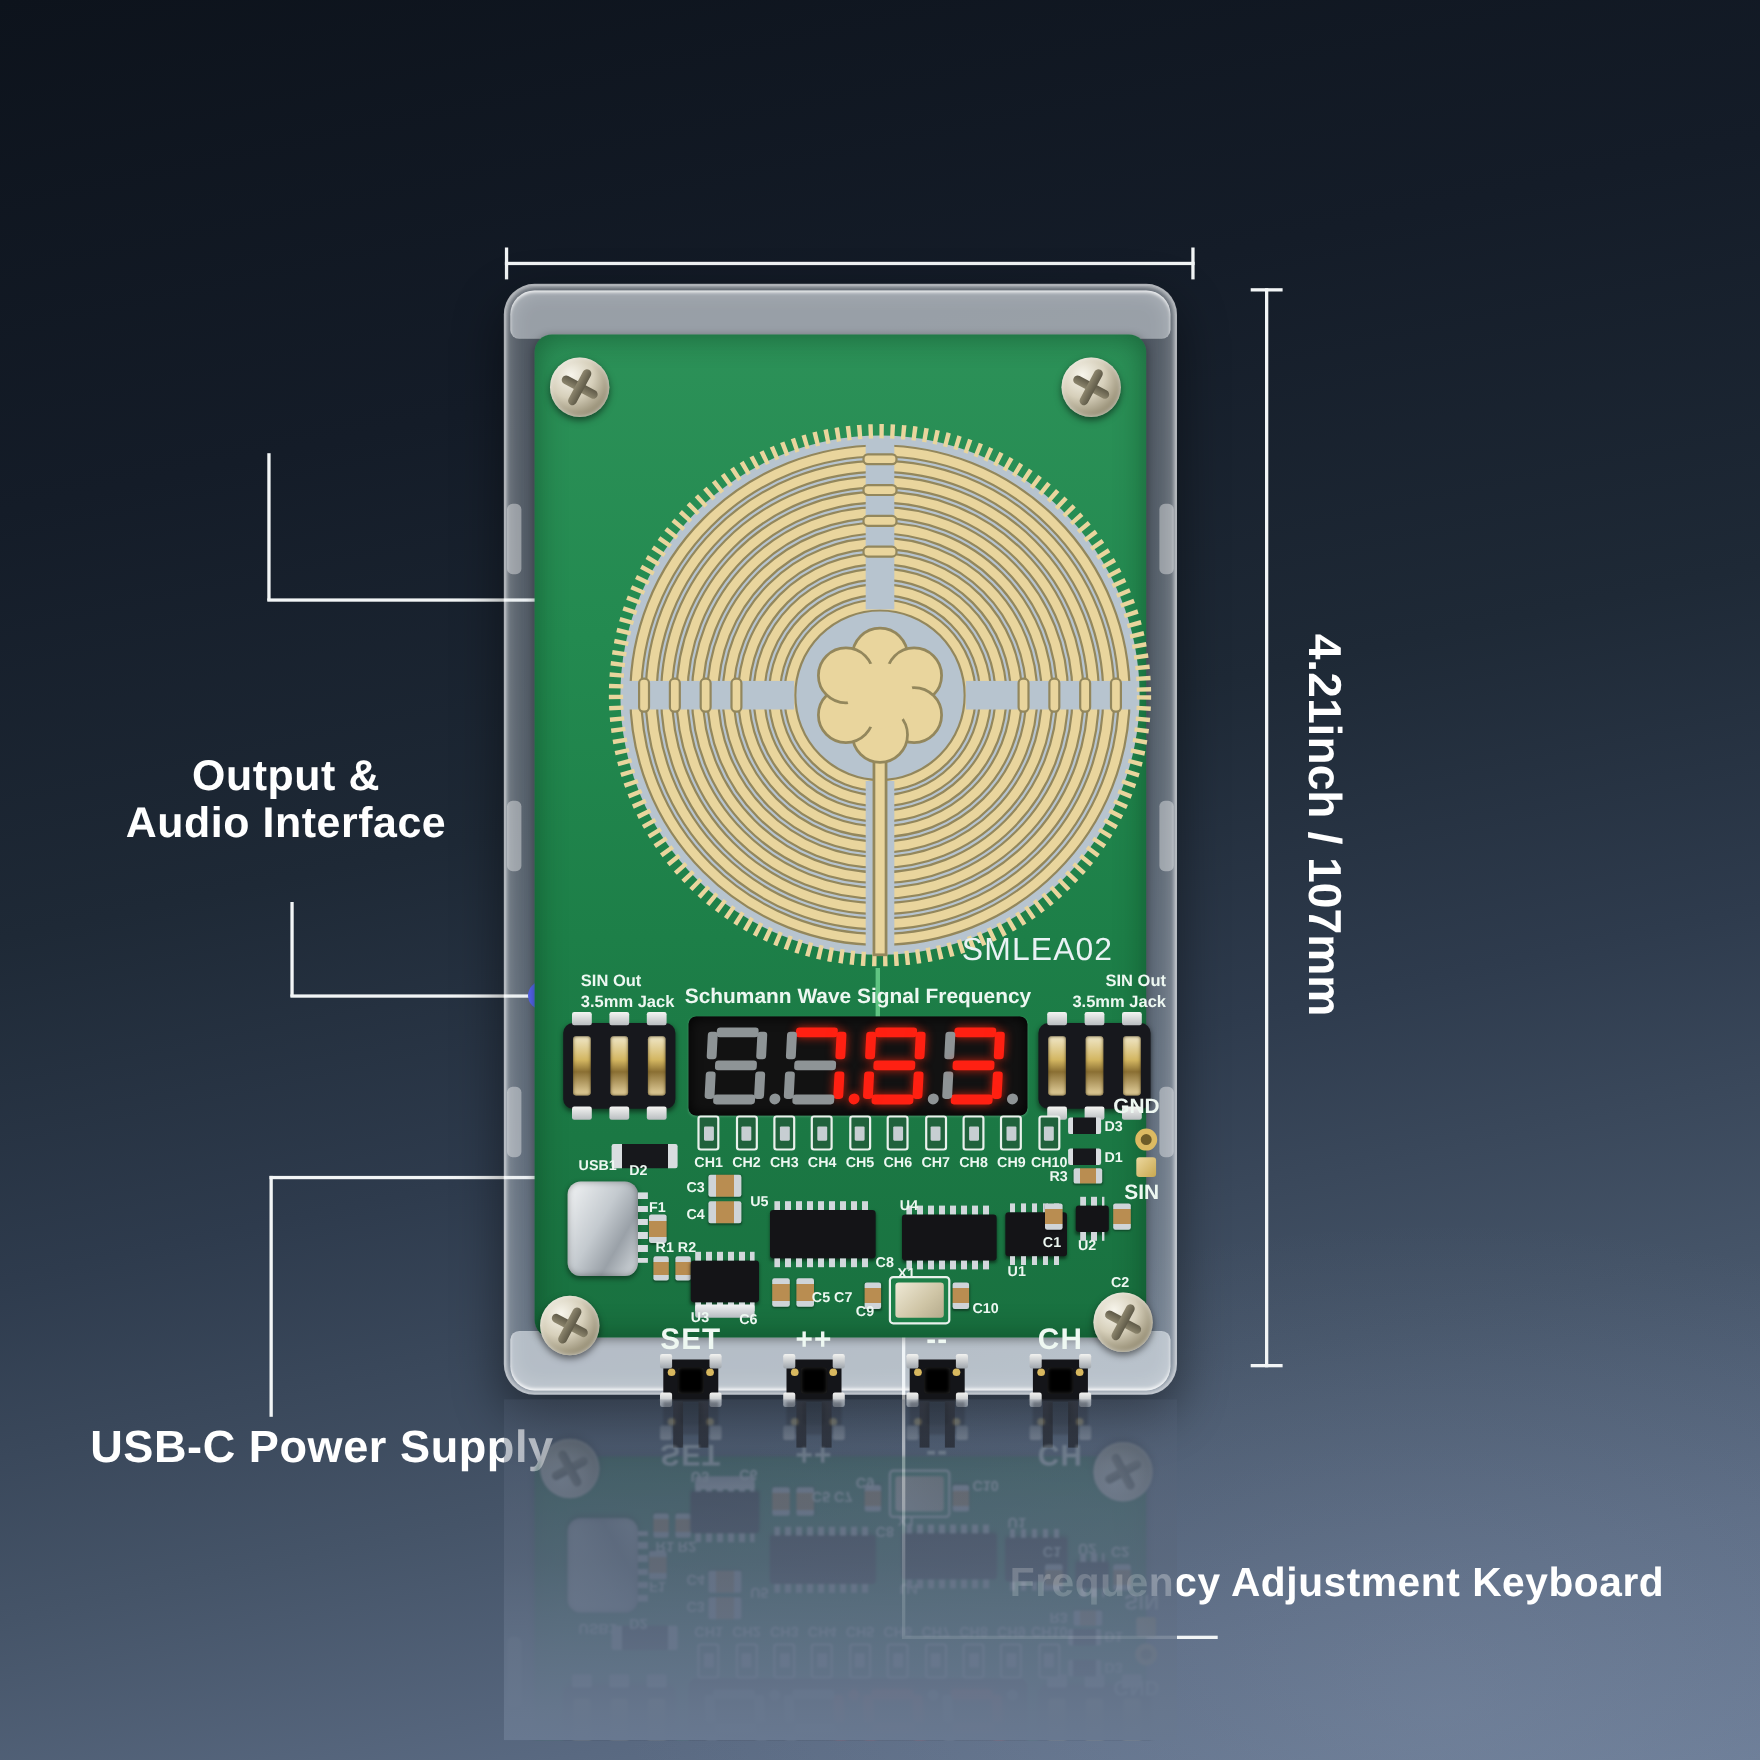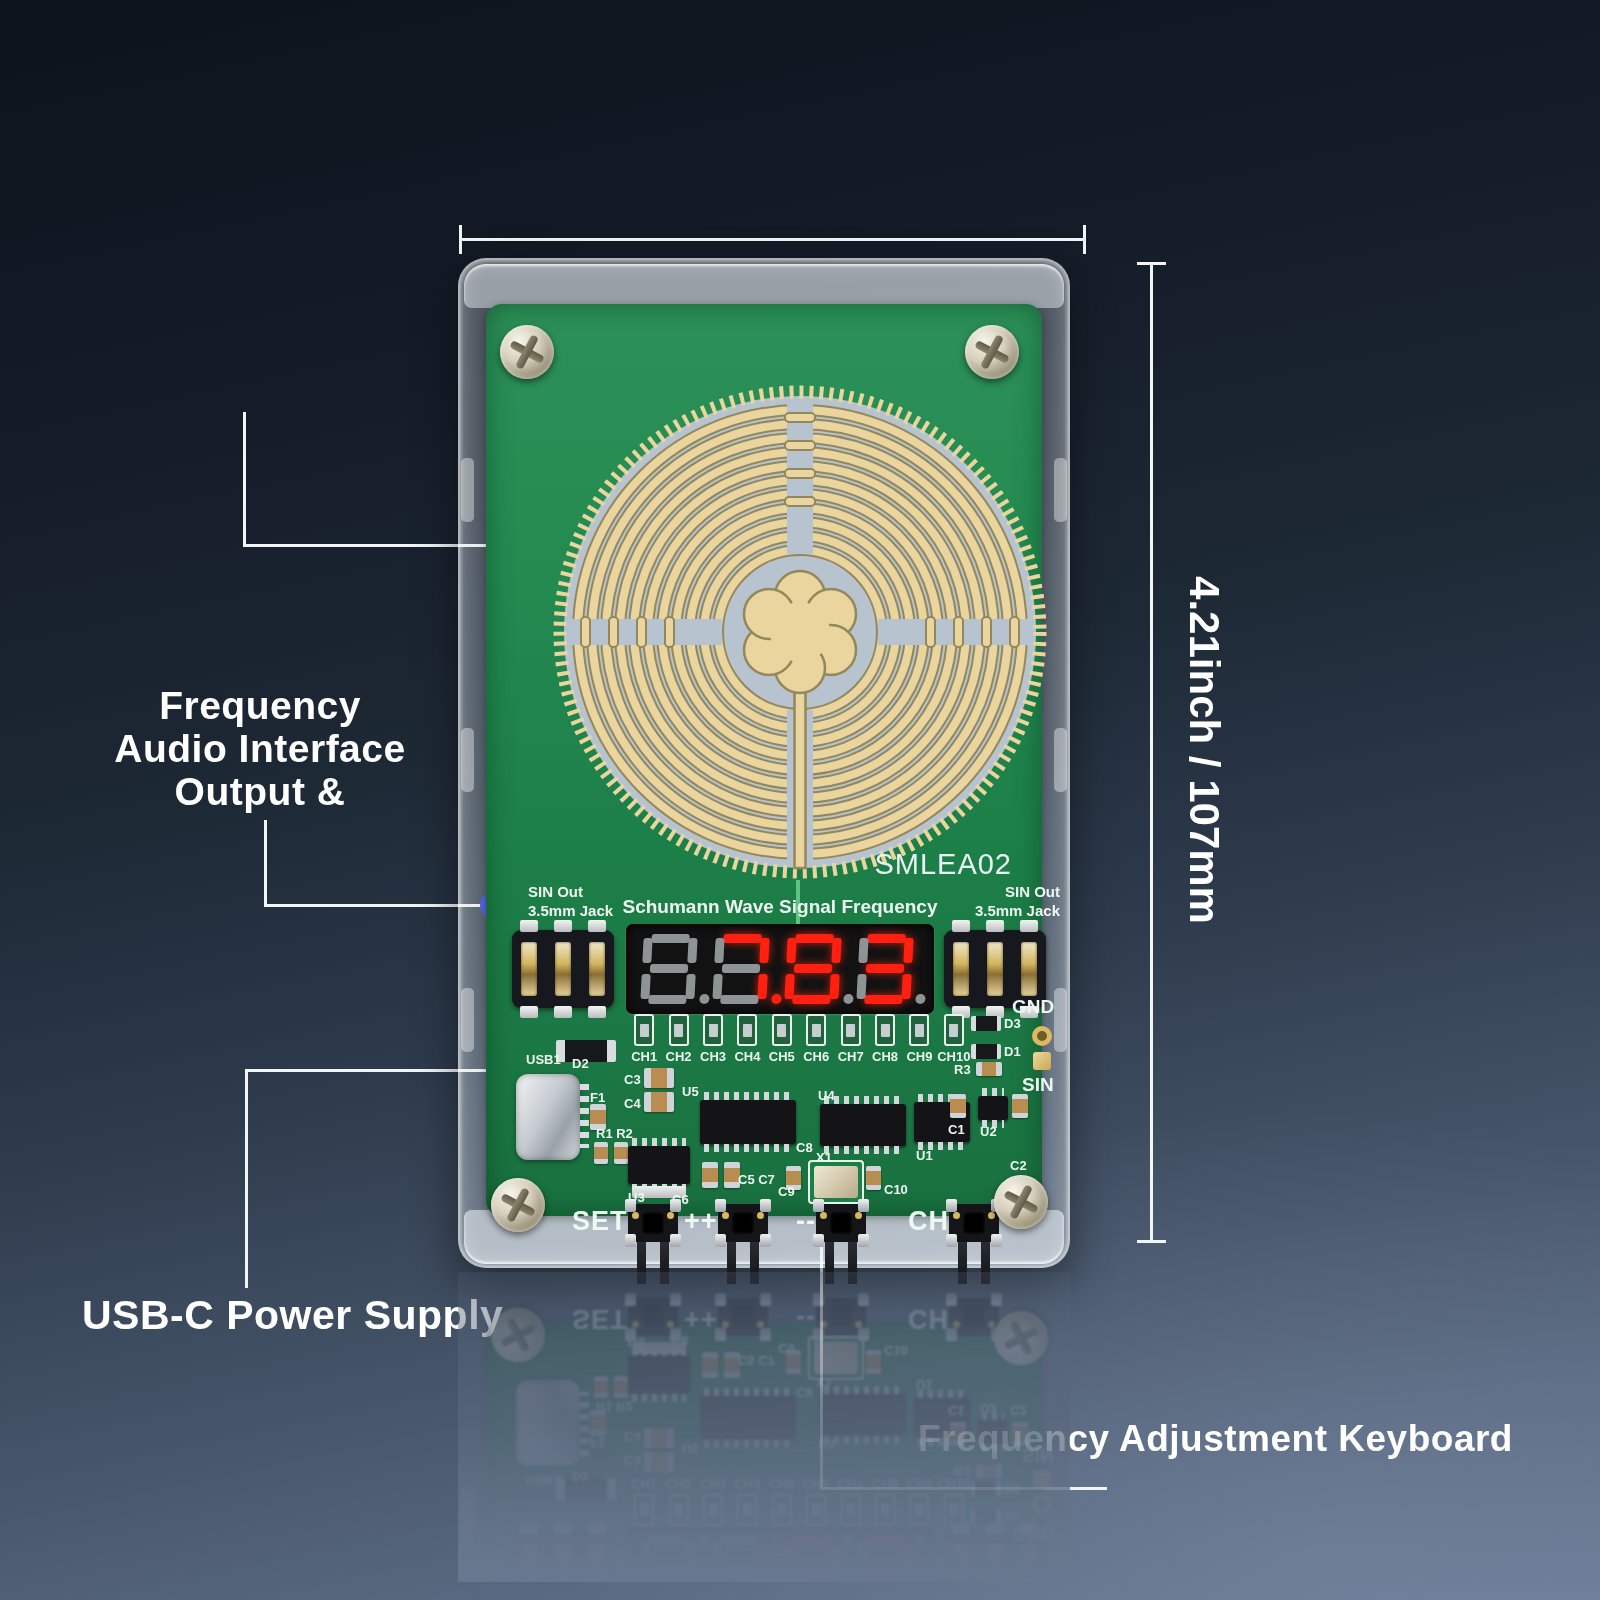--- a/index.html
+++ b/index.html
@@ -79,21 +79,21 @@
   .smdv{position:absolute;background:linear-gradient(180deg,#cfd4d8 0 22%,#b98d51 22% 78%,#cfd4d8 78%);border-radius:2px;box-shadow:0 1px 2px rgba(0,0,0,.4);}
   .dcomp{position:absolute;background:linear-gradient(90deg,#d9dde0 0 15%,#17181c 15% 85%,#d9dde0 85%);border-radius:2px;}
   .usbc{position:absolute;left:30px;top:770px;width:64px;height:86px;border-radius:12px;background:linear-gradient(120deg,#f2f4f5,#c4cacf 45%,#9aa1a8 70%,#d7dce0);box-shadow:inset 0 0 6px rgba(0,0,0,.35),0 2px 5px rgba(0,0,0,.4);}
   .usbc::after{content:"";position:absolute;right:-9px;top:10px;width:9px;height:64px;background:repeating-linear-gradient(180deg,#d8dde1 0 6px,rgba(0,0,0,0) 6px 12px);}
   .regbar{position:absolute;background:linear-gradient(#f1f2f3,#b7bcc1);border-radius:2px;}
   .padring{position:absolute;width:20px;height:20px;border-radius:50%;background:#6e5c28;border:5px solid #dcba62;box-sizing:border-box;}
   .padsq{position:absolute;width:18px;height:18px;border-radius:3px;background:linear-gradient(135deg,#ecd8a0,#c9a84f);}
 
   
   .btnrow{position:absolute;left:86px;top:898px;width:448px;display:flex;}
-  .btnslot{flex:1;display:flex;flex-direction:row;align-items:center;}
+  .btnslot{flex:1;display:flex;flex-direction:column;align-items:center;}
   .btnlab{height:32px;font-size:27px;font-weight:bold;color:#eef8f2;letter-spacing:1px;}
   .tact{position:relative;width:50px;height:38px;background:#141519;border-radius:5px;margin-top:2px;}
   .tact .pd{position:absolute;width:11px;height:13px;background:linear-gradient(#f2f2f0,#9fa6ad);border-radius:2px;}
   .tact .pd.p1{left:-3px;top:-5px}.tact .pd.p2{right:-3px;top:-5px}
   .tact .pd.p3{left:-3px;bottom:-5px}.tact .pd.p4{right:-3px;bottom:-5px}
   .tact .gd{position:absolute;width:7px;height:7px;border-radius:50%;background:#d8b85f;top:8px;}
   .tact .plunger{position:absolute;left:13px;top:7px;width:24px;height:24px;background:#000;border-radius:3px;box-shadow:inset 0 0 4px #333;}
   .tact .leg{position:absolute;top:38px;width:9px;height:42px;background:linear-gradient(180deg,#2a2b31,#121317);}
   .tact .leg.l1{left:9px}.tact .leg.l2{right:9px}
 
@@ -123,23 +123,22 @@
   <div class="abs dline" style="left: 1150px; top: 262px; width: 3px; height: 981px; background: rgb(242, 245, 246);"></div>
   <div class="abs dline" style="left: 1137px; top: 262px; width: 29px; height: 3px; background: rgb(242, 245, 246);"></div>
   <div class="abs dline" style="left: 1137px; top: 1240px; width: 29px; height: 3px; background: rgb(242, 245, 246);"></div>
   <div class="abs dimtext" style="left:1204px;top:750px;transform:translate(-50%,-50%) rotate(90deg);">4.21inch / 107mm</div>
 
   <div class="cline" style="left: 243px; top: 412px; width: 3px; height: 134px; background: rgb(242, 245, 246);"></div>
   <div class="cline" style="left: 243px; top: 544px; width: 344px; height: 3px; background: rgb(242, 245, 246);"></div>
   <div class="cdot" style="left: 579px; top: 535px; background: rgb(27, 46, 232);"></div>
 
   <div class="lbl" style="left:110px;top:684px;width:300px;text-align:center;font-size:39px;line-height:43px;">
-    <div>Frequency</div>
+    <div>Output &amp;</div>
     <div>Audio Interface</div>
-    <div>Output &amp;</div>
   </div>
   <div class="cline" style="left: 264px; top: 820px; width: 3px; height: 86px; background: rgb(242, 245, 246);"></div>
   <div class="cline" style="left: 264px; top: 904px; width: 218px; height: 3px; background: rgb(242, 245, 246);"></div>
   <div class="cdot" style="left: 480px; top: 892px; background: rgb(27, 46, 232);"></div>
 
   <div class="cline" style="left: 245px; top: 1069px; width: 260px; height: 3px; background: rgb(242, 245, 246);"></div>
   <div class="cline" style="left: 245px; top: 1069px; width: 3px; height: 219px; background: rgb(242, 245, 246);"></div>
   <div class="cdot" style="left: 500px; top: 1058px; background: rgb(27, 46, 232);"></div>
   <div class="lbl" style="left:82px;top:1292px;font-size:41px;line-height:47px;">
     <div>USB-C Power Supply</div>

